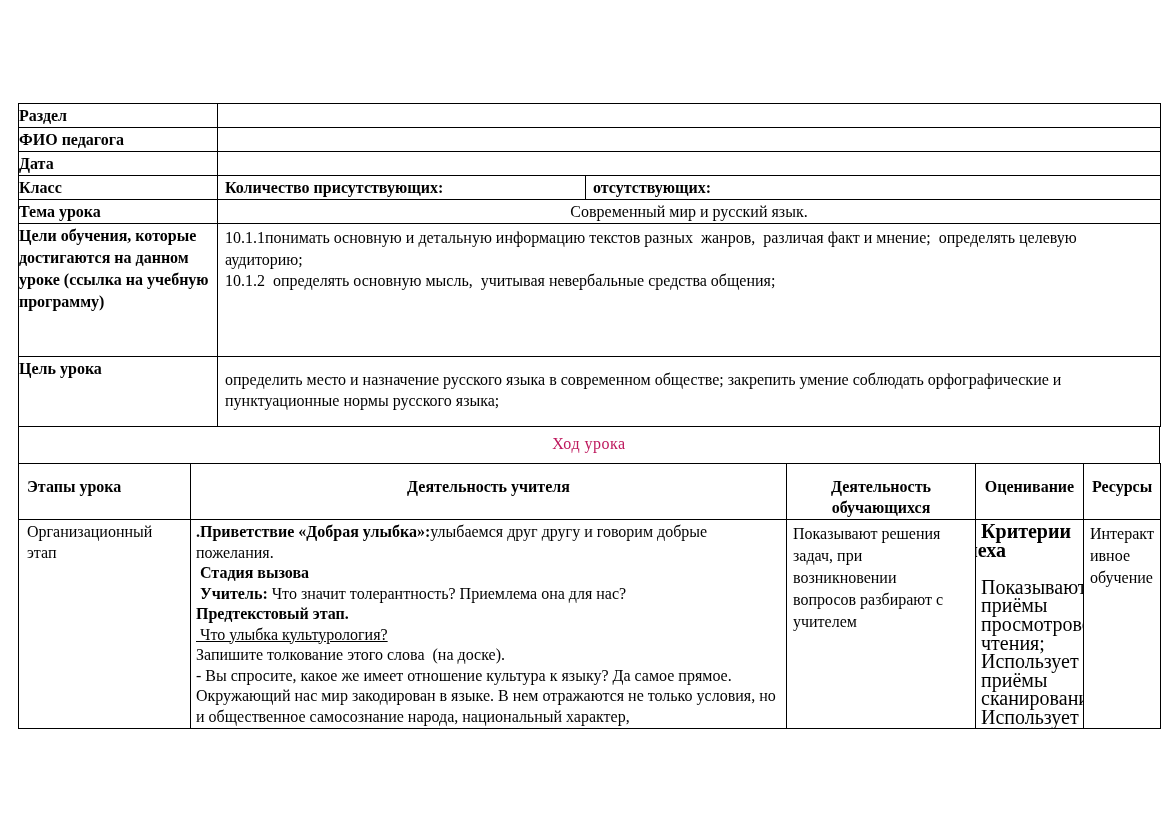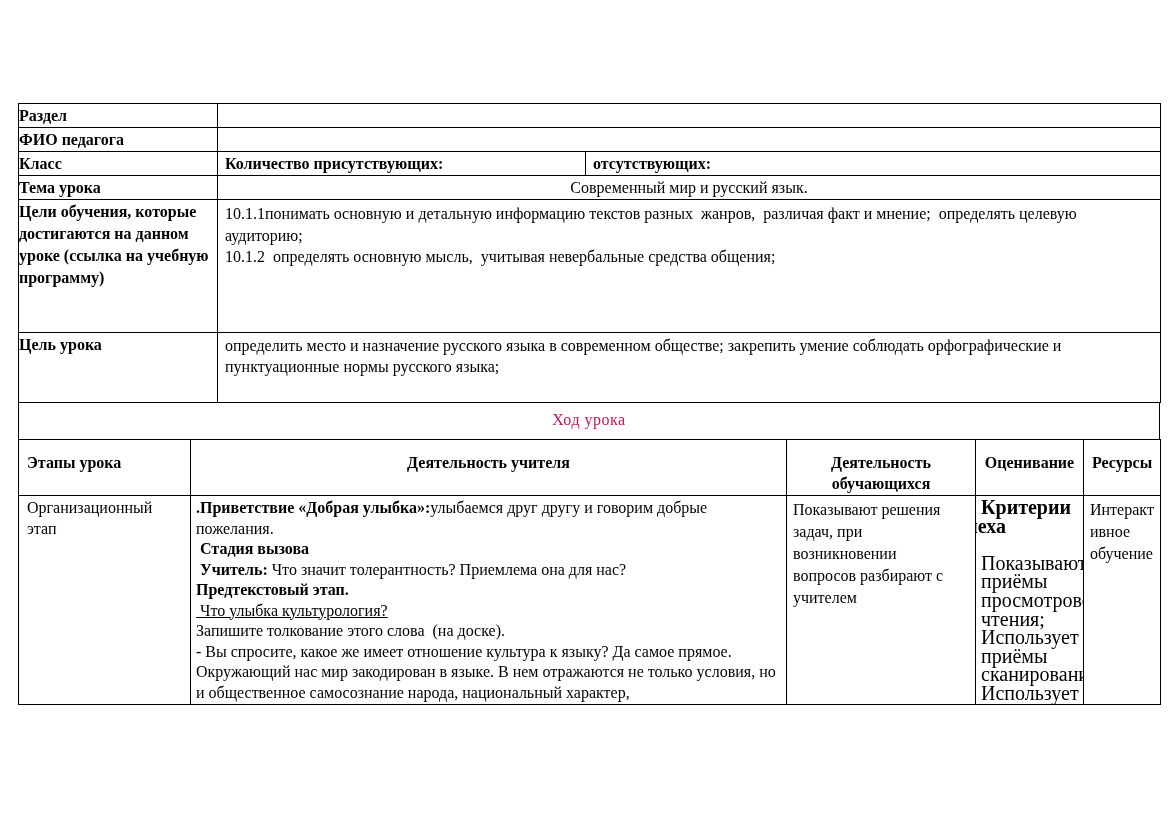--- a/index.html
+++ b/index.html
@@ -87,37 +87,41 @@
     </colgroup>
     <tbody>
         <tr class="rh22">
       <td class="lbl">Раздел</td>
       <td class="val" colspan="2"></td>
     </tr>
     <tr class="rh22">
       <td class="lbl">ФИО педагога</td>
       <td class="val" colspan="2"></td>
     </tr>
+    <tr class="rh23">
+      <td class="lbl">Дата</td>
+      <td class="val" colspan="2"></td>
+    </tr>
     <tr class="rh22">
       <td class="lbl">Класс</td>
       <td class="val bold">Количество присутствующих:</td>
       <td class="val bold">отсутствующих:</td>
     </tr>
     <tr class="rh22">
       <td class="lbl">Тема урока</td>
       <td class="center" colspan="2">Современный мир и русский язык.</td>
     </tr>
     <tr class="rh133">
       <td class="lbl" style="line-height:22px">Цели обучения, которые достигаются на данном уроке (ссылка на учебную программу)</td>
       <td class="val pre" style="line-height:21.5px;padding-top:3px" colspan="2">10.1.1понимать основную и детальную информацию текстов разных  жанров,  различая факт и мнение;  определять целевую аудиторию;
 10.1.2  определять основную мысль,  учитывая невербальные средства общения;</td>
     </tr>
     <tr class="rh59">
       <td class="lbl">Цель урока</td>
-      <td class="val" style="padding-top:2px" colspan="2">определить место и назначение русского языка в современном обществе; закрепить умение соблюдать орфографические и пунктуационные нормы русского языка;</td>
+      <td class="val" style="padding-top:12px" colspan="2">определить место и назначение русского языка в современном обществе; закрепить умение соблюдать орфографические и пунктуационные нормы русского языка;</td>
     </tr>
   </tbody>
     </table>
 
   <table class="tB">
     <tbody>
         <tr class="rh37">
       <td class="flow-cell">Ход  урока</td>
     </tr>
   </tbody>

